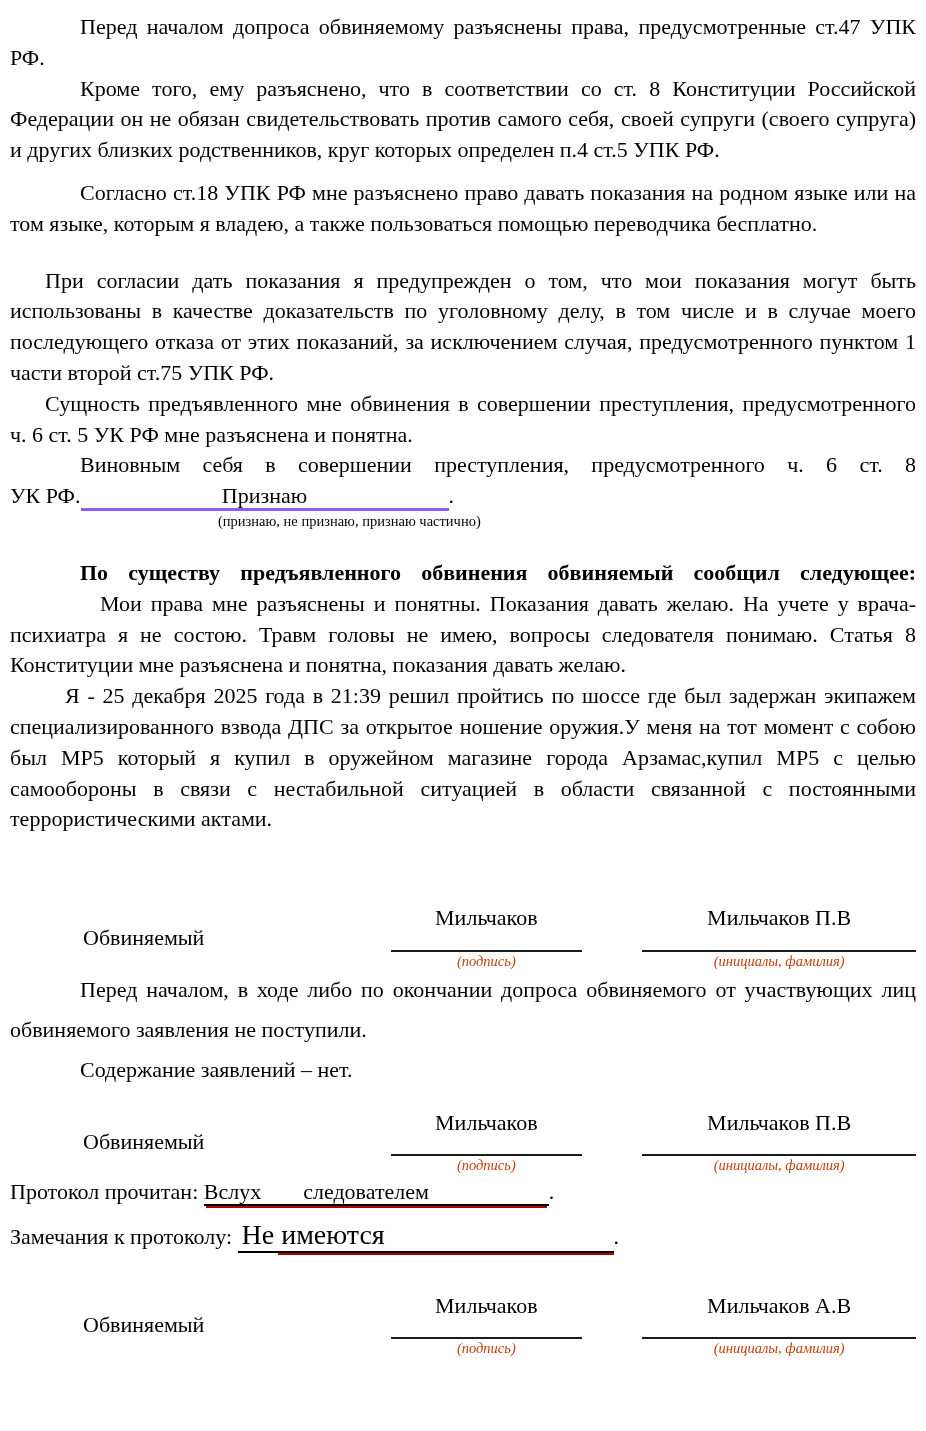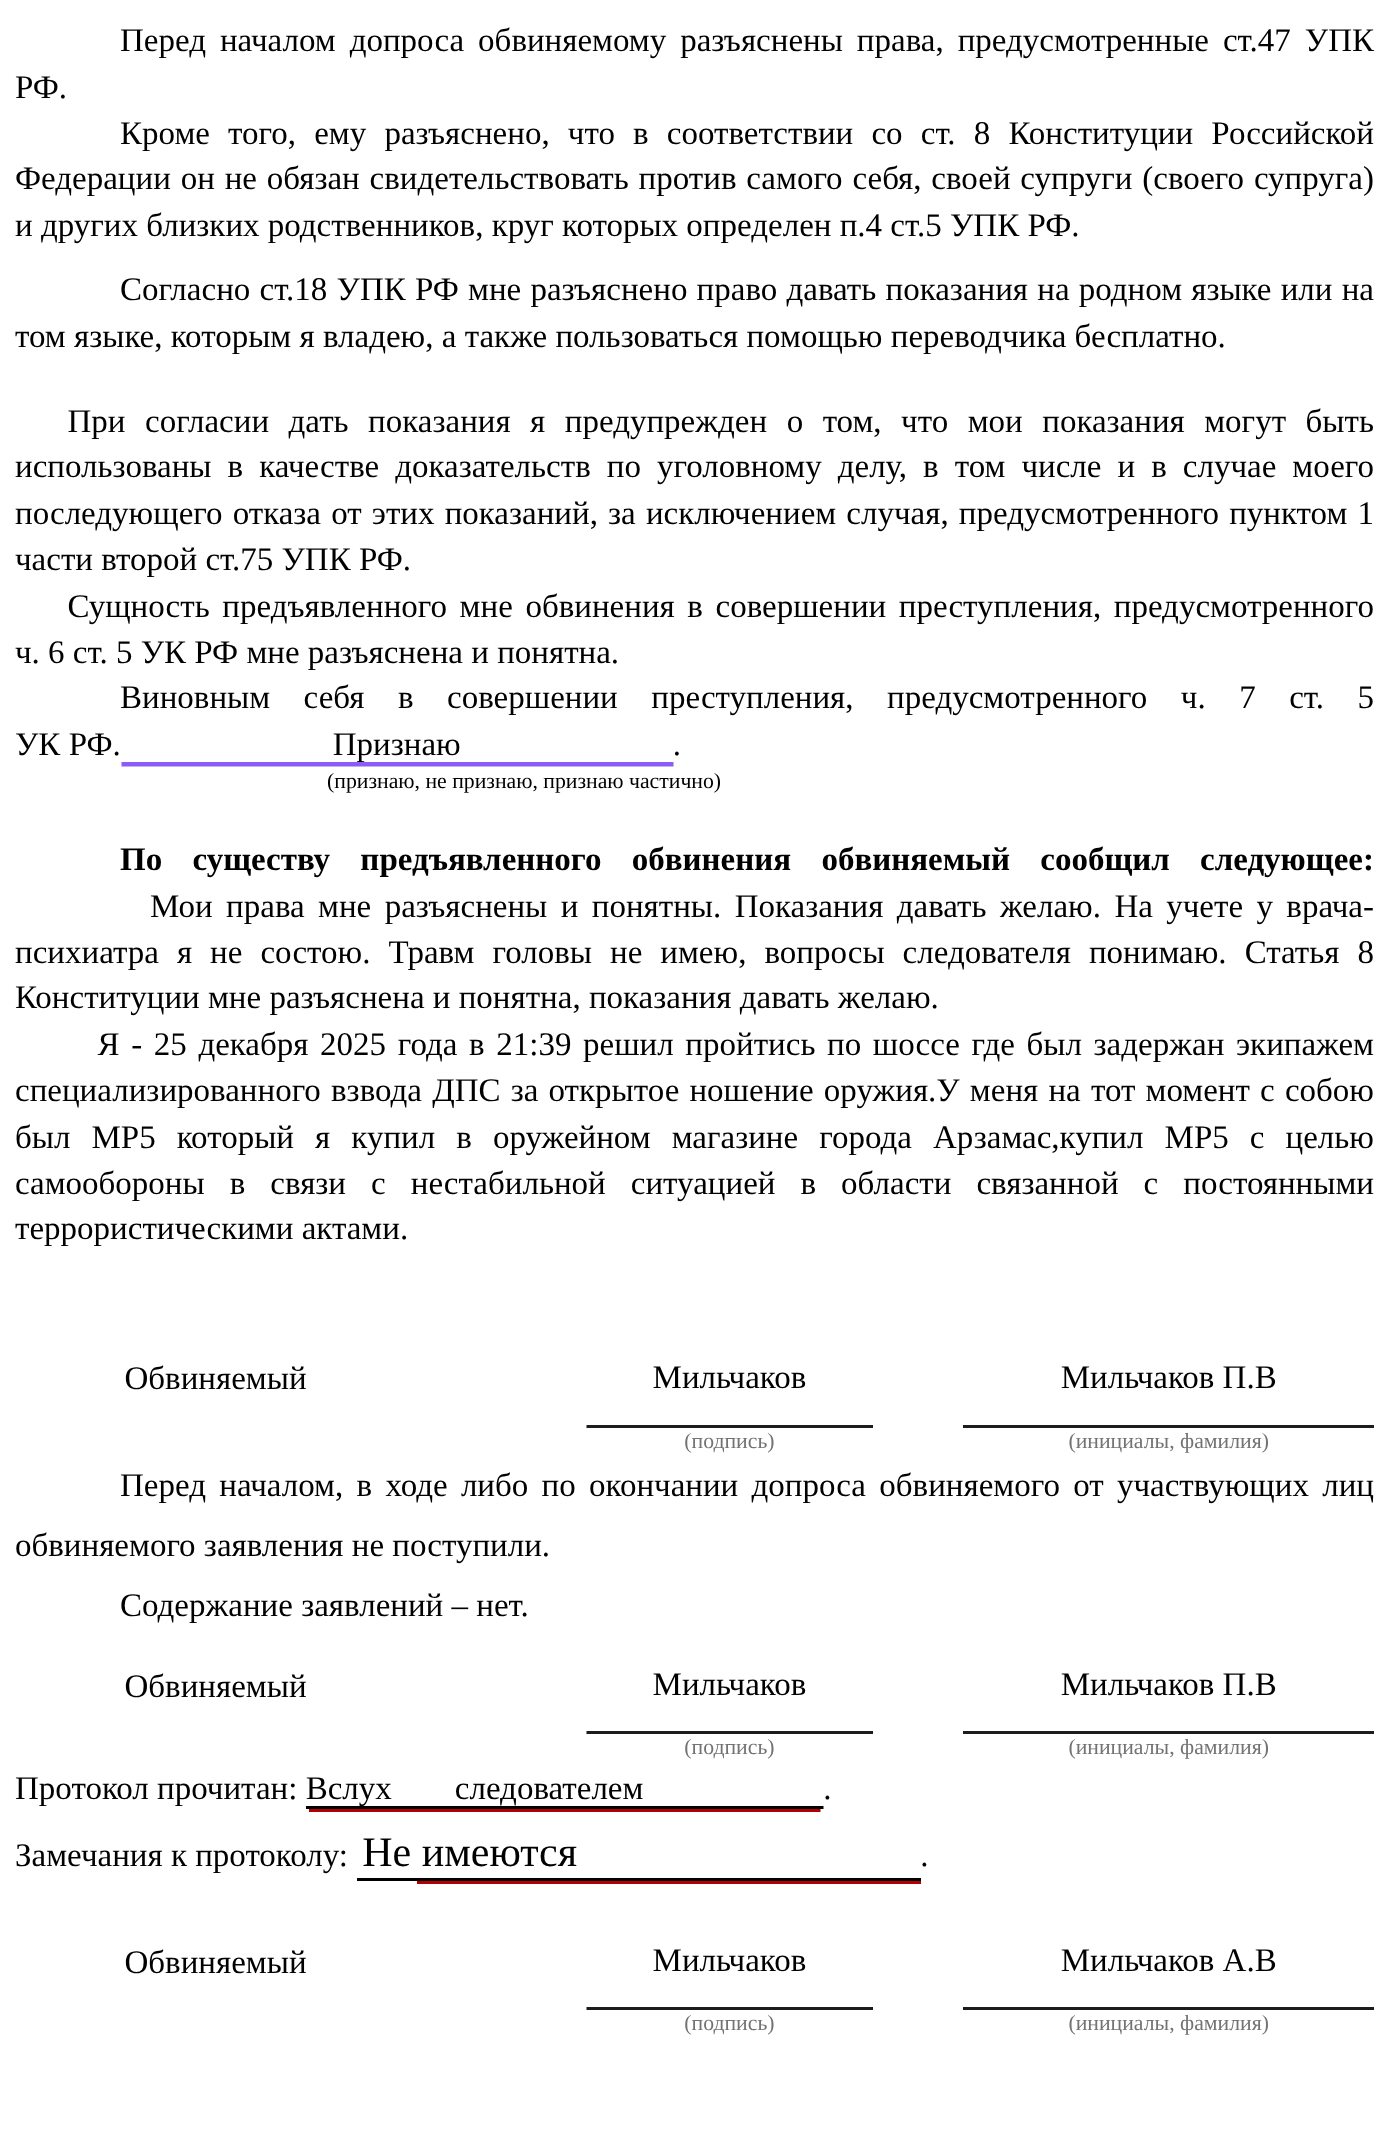--- a/index.html
+++ b/index.html
@@ -41,33 +41,33 @@
     border-bottom: 3px solid #8b5cf6;
     text-align: center;
     line-height: 1.1;
   }
   .hint {
     font-size: 14.5px;
     line-height: 1.25;
     margin-left: 208px;
   }
 
-  .sig-row { display: flex; align-items: flex-start; }
+  .sig-row { display: flex; align-items: center; }
   .sig-role { margin-left: 73px; width: 315px; line-height: 1.3; }
   .sig-field { text-align: center; }
   .sig-f1 { width: 195px; }
   .sig-sp { width: 62px; }
   .sig-f2 { width: 280px; }
   .sig-value {
     border-bottom: 2px solid #1c1c1c;
     padding-bottom: 18px;
     line-height: 1.2;
     white-space: nowrap;
   }
-  .sig-caption { font-size: 14.5px; line-height: 1.3; color: #737373; }
+  .sig-caption { font-size: 14.5px; line-height: 1.3; color: #c2410c; font-style: italic; }
 
   .fill-line { line-height: 1.5; white-space: nowrap; }
   .blank-fill {
     display: inline-block;
     border-bottom: 2px solid #000;
     position: relative;
     line-height: 1.1;
     vertical-align: baseline;
   }
   .blank-fill::after {
@@ -96,21 +96,21 @@
 
   <div class="gap12"></div>
 
   <p class="para ind70">Согласно ст.18 УПК РФ мне разъяснено право давать показания на родном языке или на том языке, которым я владею, а также пользоваться помощью переводчика бесплатно.</p>
 
   <div class="gap26"></div>
 
   <p class="para ind35">При согласии дать показания я предупрежден о том, что мои показания могут быть использованы в качестве доказательств по уголовному делу, в том числе и в случае моего последующего отказа от этих показаний, за исключением случая, предусмотренного пунктом 1 части второй ст.75 УПК РФ.</p>
   <p class="para ind35">Сущность предъявленного мне обвинения в совершении преступления, предусмотренного ч. 6 ст. 5 УК РФ мне разъяснена и понятна.</p>
 
-  <div class="para ind70 stretch">Виновным себя в совершении преступления, предусмотренного ч. 7 ст. 5</div>
+  <div class="para ind70 stretch">Виновным себя в совершении преступления, предусмотренного ч. 6 ст. 8</div>
   <div class="guilt-line">
     <span>УК РФ.</span><span class="blank-guilt"><span>Признаю</span></span><span>.</span>
   </div>
   <div class="hint">(признаю, не признаю, признаю частично)</div>
 
   <div class="gap28"></div>
 
   <div class="para ind70 bold stretch">По существу предъявленного обвинения обвиняемый сообщил следующее:</div>
   <p class="para ind90">Мои права мне разъяснены и понятны. Показания давать желаю. На учете у врача-психиатра я не состою. Травм головы не имею, вопросы следователя понимаю. Статья 8 Конституции мне разъяснена и понятна, показания давать желаю.</p>
   <p class="para ind55">Я - 25 декабря 2025 года в 21:39 решил пройтись по шоссе где был задержан экипажем специализированного взвода ДПС за открытое ношение оружия.У меня на тот момент с собою был МР5 который я купил в оружейном магазине города Арзамас,купил МР5 с целью самообороны в связи с нестабильной ситуацией в области связанной с постоянными террористическими актами.</p>

